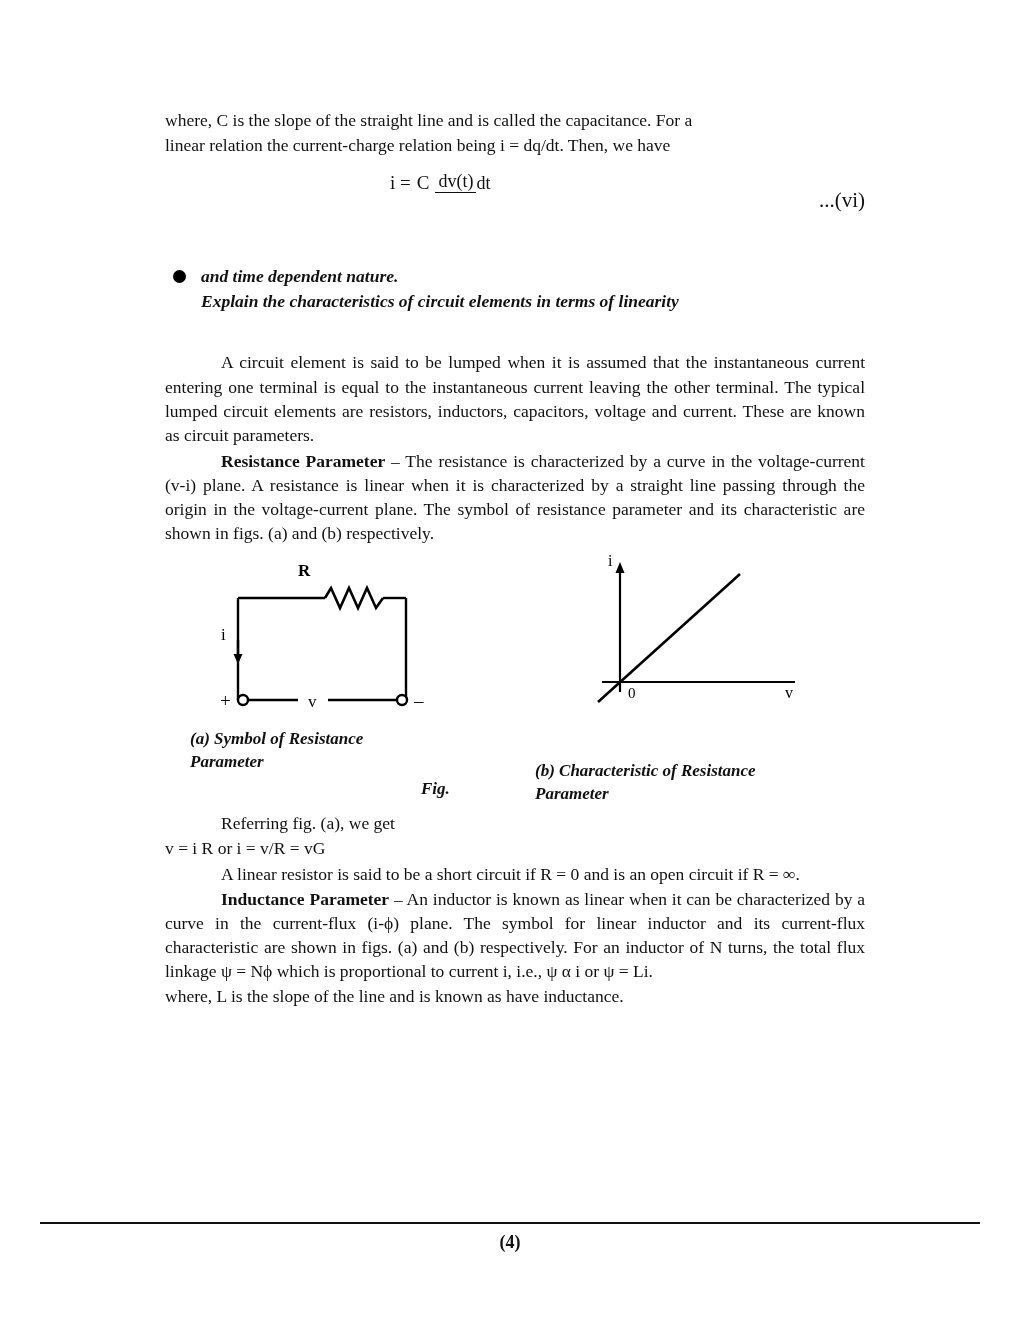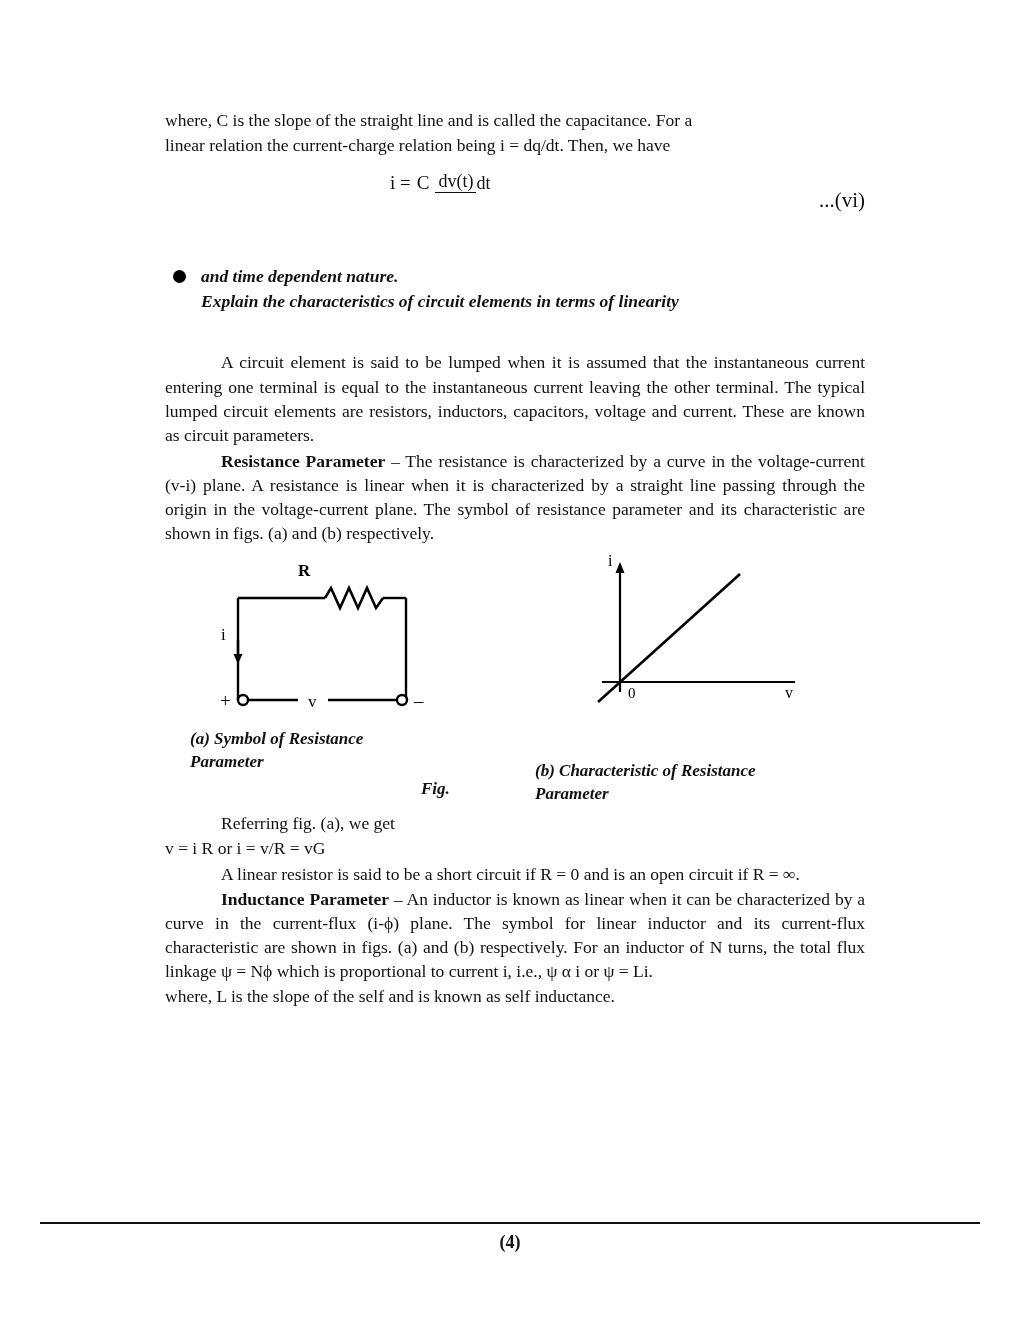--- a/index.html
+++ b/index.html
@@ -251,21 +251,21 @@
       </div>
 
       <div class="cap cap-fig">Fig.</div>
     </div>
 
     <div class="afterfig">
       <p class="para-indent tight">Referring fig. (a), we get</p>
       <p class="eq-center-line">v = i R  or  i = v/R = vG</p>
       <p class="para-indent tight">A linear resistor is said to be a short circuit if R = 0 and is an open circuit if R = ∞.</p>
       <p class="para-indent tight"><span class="b">Inductance Parameter</span><span> – An inductor is known as linear when it can be characterized by a curve in the current-flux (i-ϕ) plane. The symbol for linear inductor and its current-flux characteristic are shown in figs. (a) and (b) respectively. For an inductor of N turns, the total flux linkage ψ = Nϕ which is proportional to current i, i.e., ψ α i or ψ = Li.</span></p>
-      <p class="tight">where, L is the slope of the self and is known as self inductance.</p>
+      <p class="tight">where, L is the slope of the line and is known as have inductance.</p>
     </div>
 
   </div>
 
   <div class="footer-rule"></div>
   <div class="footer-num">(4)</div>
 
 </div>
 
 </body></html>

